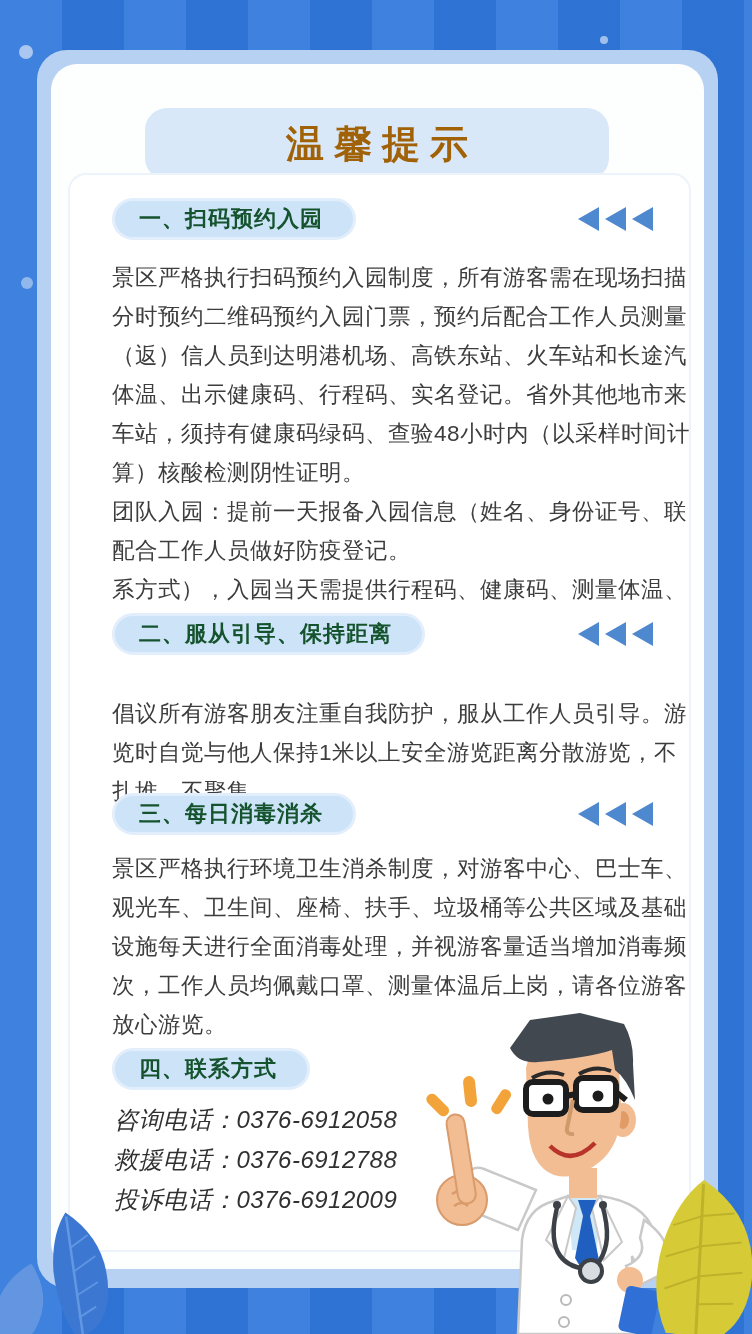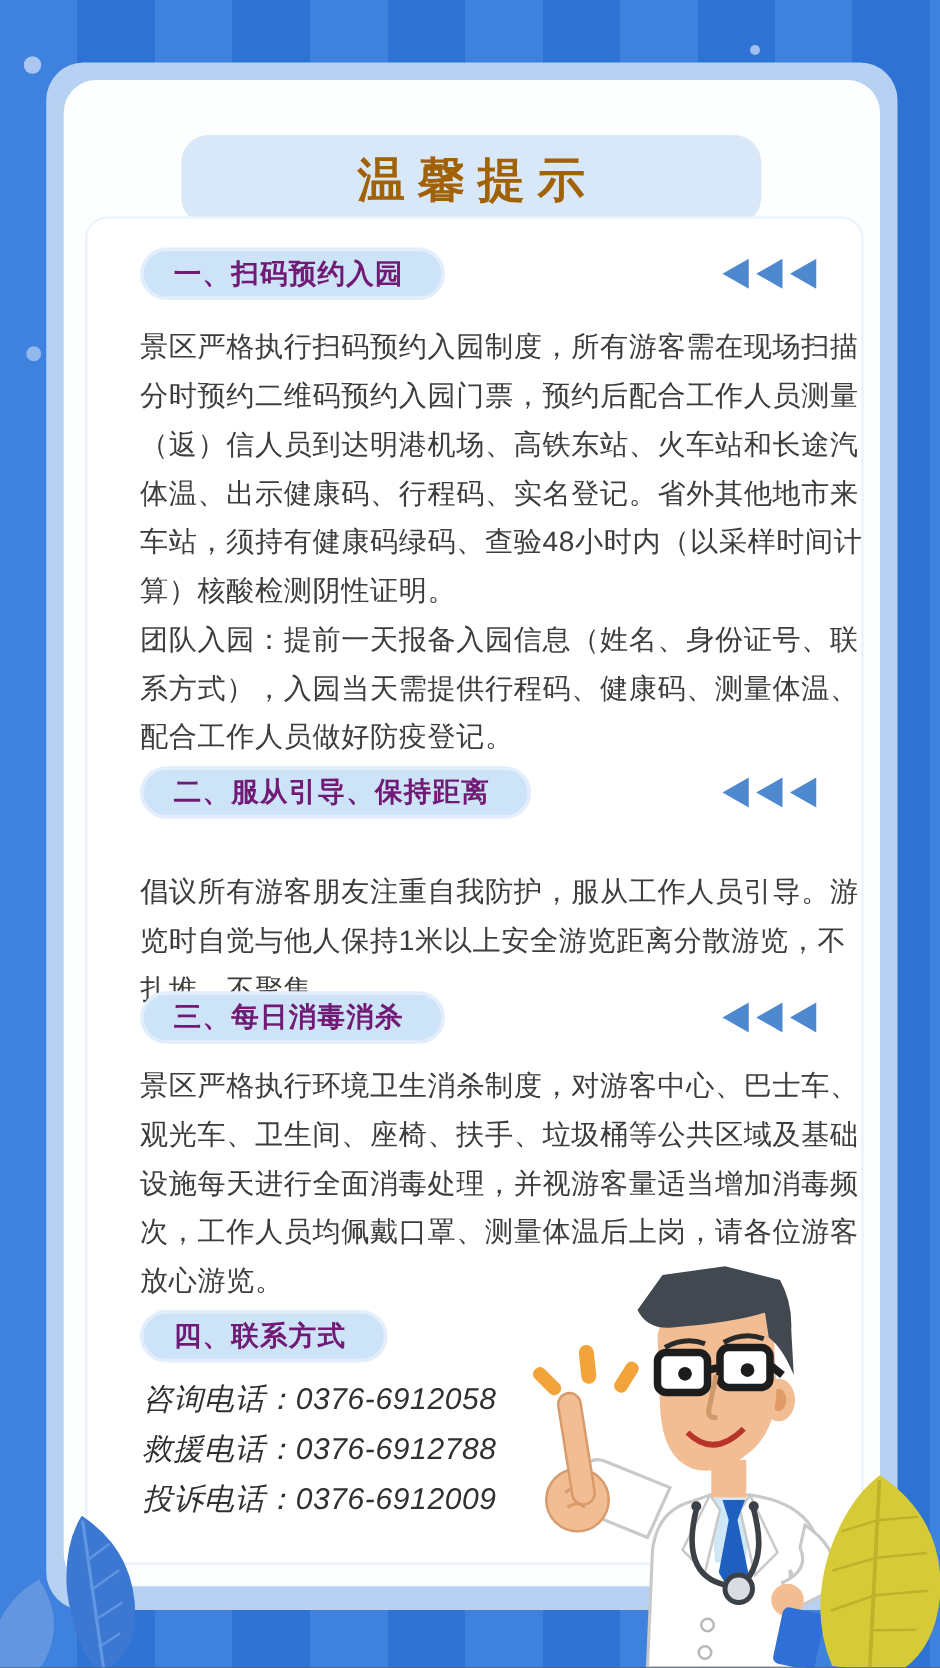--- a/index.html
+++ b/index.html
@@ -35,21 +35,21 @@
     position:absolute; left:68px; top:173px; width:619px; height:1075px;
     background:#ffffff; border:2px solid #edf3fa; border-radius:18px; z-index:5;
   }
   .pill{
     position:absolute; left:112px; z-index:6;
     display:inline-flex; align-items:center;
     height:42px; padding:0 30px 0 24px;
     background:#cde3f8; border:3px solid #e2eefb; border-radius:24px;
     box-sizing:border-box;
   }
-  .pill span{font-size:22px; font-weight:bold; color:#701a75; letter-spacing:1px;}
+  .pill span{font-size:22px; font-weight:bold; color:#14532d; letter-spacing:1px;}
   .arrows{
     position:absolute; left:578px; z-index:6;
     display:flex; gap:6px; align-items:center; height:42px;
   }
   .tri{
     width:0; height:0;
     border-top:12px solid transparent; border-bottom:12px solid transparent;
     border-right:21px solid #4e88ce;
   }
   .para{
@@ -97,22 +97,22 @@
     <i class="tri"></i>
   </div>
   <div class="para" style="top:258px;">
     <div>景区严格执行扫码预约入园制度，所有游客需在现场扫描</div>
     <div>分时预约二维码预约入园门票，预约后配合工作人员测量</div>
     <div>（返）信人员到达明港机场、高铁东站、火车站和长途汽</div>
     <div>体温、出示健康码、行程码、实名登记。省外其他地市来</div>
     <div>车站，须持有健康码绿码、查验48小时内（以采样时间计</div>
     <div>算）核酸检测阴性证明。</div>
     <div>团队入园：提前一天报备入园信息（姓名、身份证号、联</div>
+    <div>配合工作人员做好防疫登记。</div>
     <div>系方式），入园当天需提供行程码、健康码、测量体温、</div>
-    <div>配合工作人员做好防疫登记。</div>
   </div>
 
   <div class="pill" style="top:613px;">
     <span>二、服从引导、保持距离</span>
   </div>
   <div class="arrows" style="top:613px;">
     <i class="tri"></i>
     <i class="tri"></i>
     <i class="tri"></i>
   </div>

